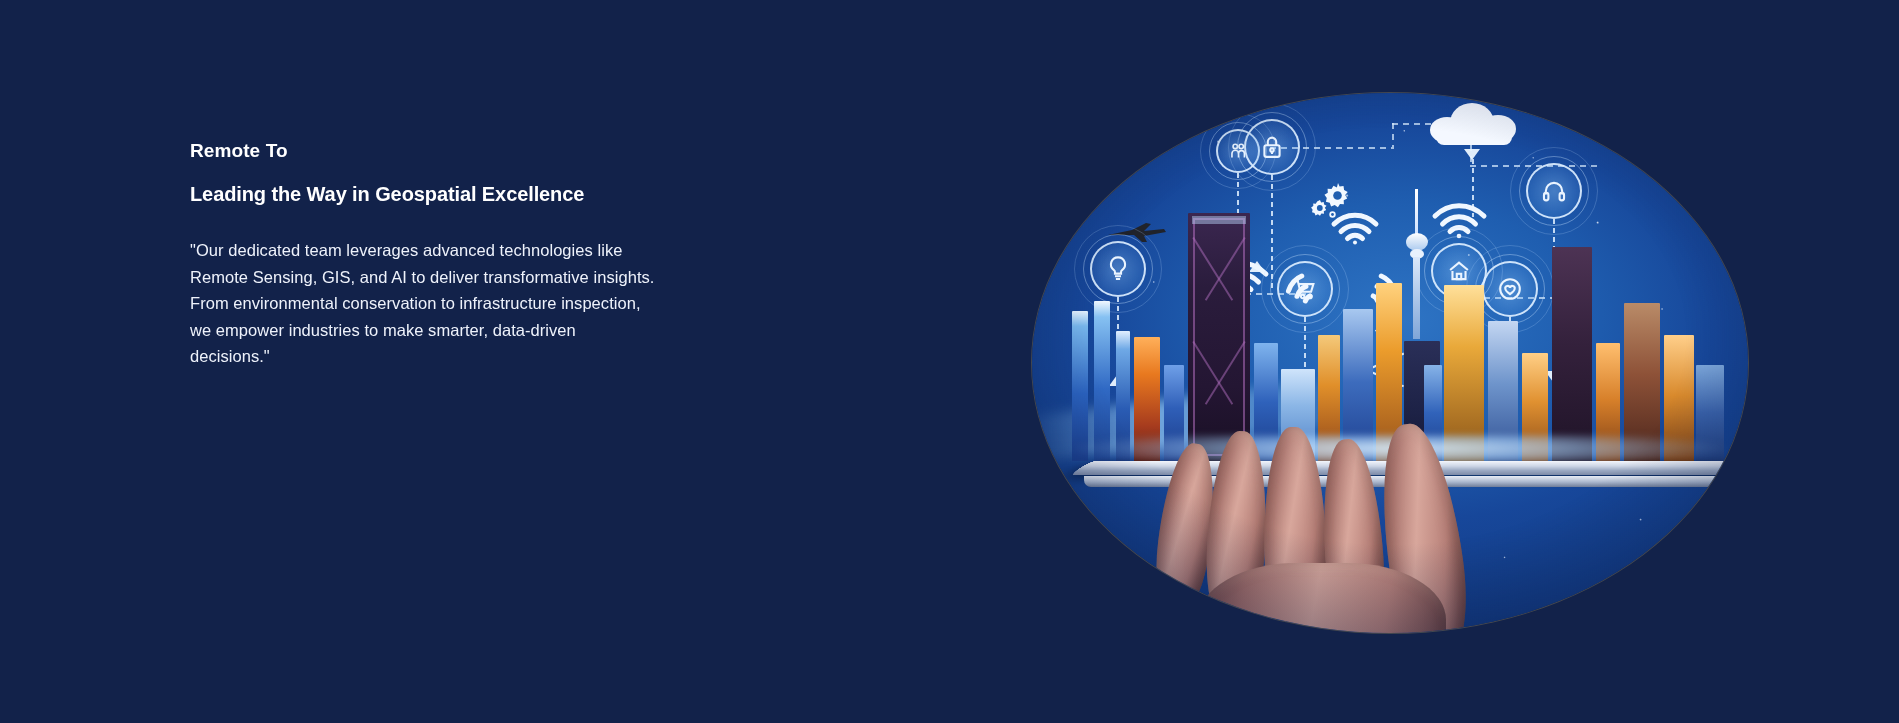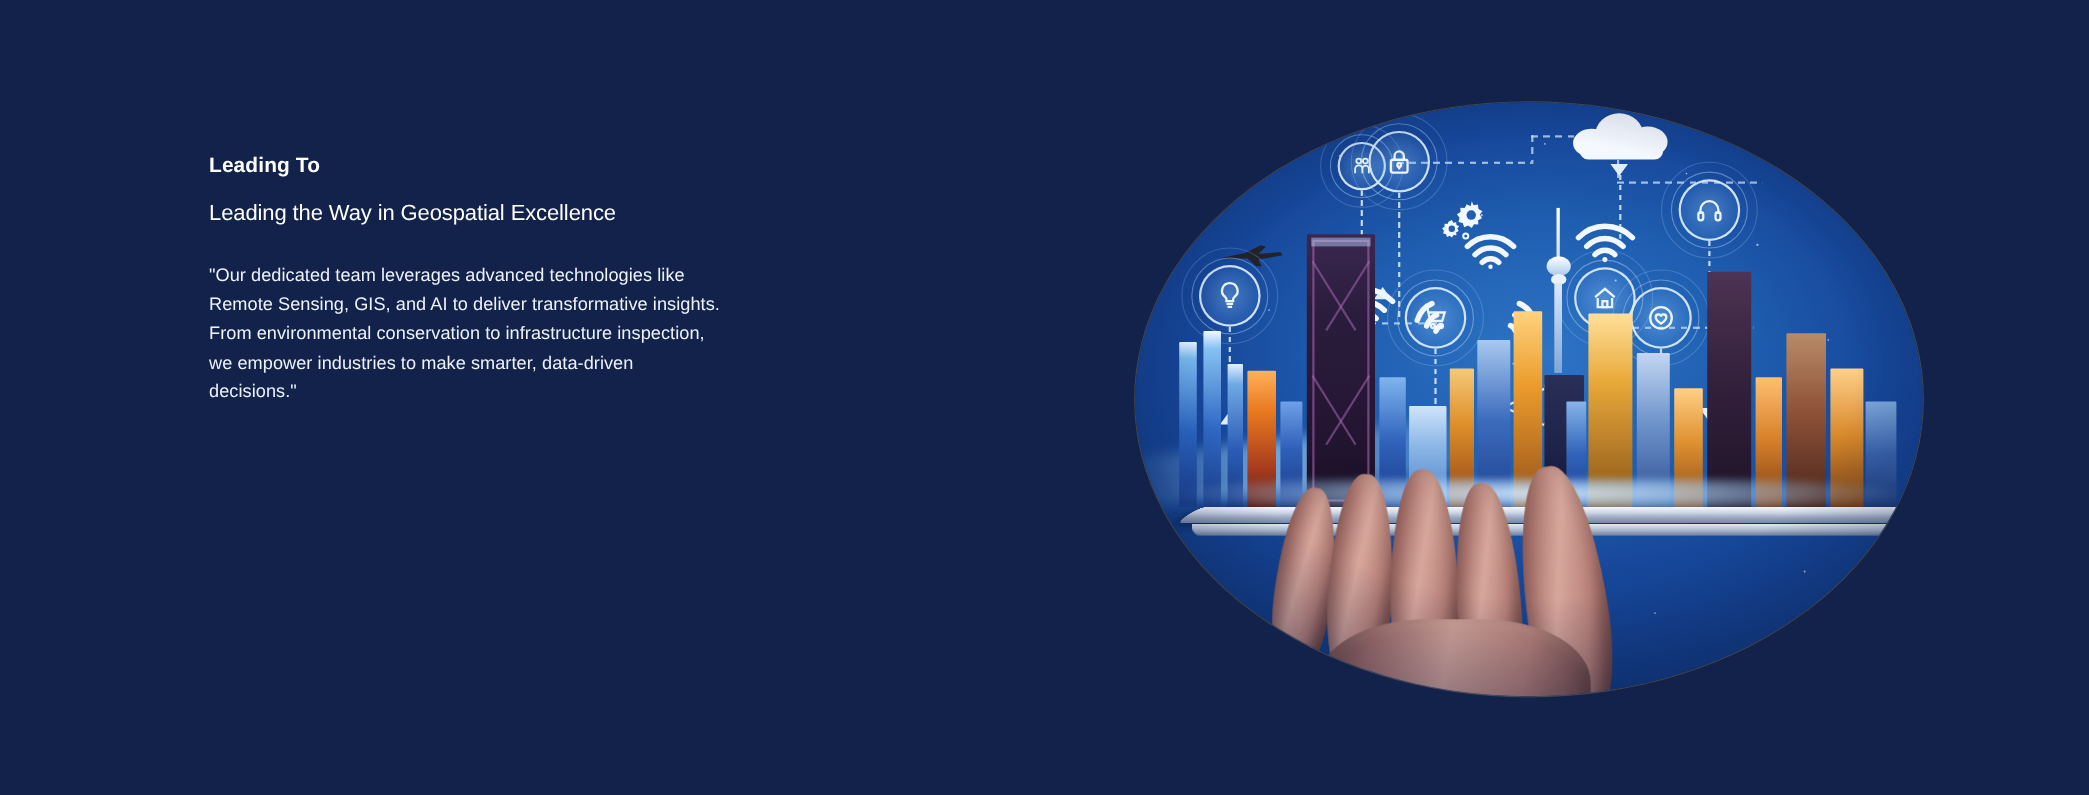--- a/index.html
+++ b/index.html
@@ -95,21 +95,21 @@
     line-height:42px;
     display:inline-block;
     border-bottom:3px solid #f79767;
     padding-bottom:2px;
     margin-bottom:13px;
     white-space:nowrap;
   }
   .subhead{
     color:#ffffff;
     font-size:20px;
-    font-weight:normal;
+    font-weight:bold;
     letter-spacing:-.1px;
     margin-bottom:31px;
   }
   .paragraph{
     color:#eef2fb;
     font-size:16.5px;
     line-height:26.5px;
     width:470px;
     letter-spacing:.05px;
   }
@@ -291,21 +291,21 @@
   .sharedot{ position:absolute; background:#eaf4ff; border-radius:50%; }
   .shareline{ position:absolute; background:rgba(234,244,255,.9); height:1.6px; transform-origin:0 50%; }
 </style>
 </head>
 <body>
 
 <div class="hero">
 
   <div class="text-col">
 
-    <div class="welcome">Leading To</div>
+    <div class="welcome">Remote To</div>
 
 
 
     <div class="subhead">Leading the Way in Geospatial Excellence</div>
 
     <div class="paragraph">"Our dedicated team leverages advanced technologies like Remote Sensing, GIS, and AI to deliver transformative insights. From environmental conservation to infrastructure inspection, we empower industries to make smarter, data-driven decisions."</div>
   </div>
 
   <div class="visual">
 

